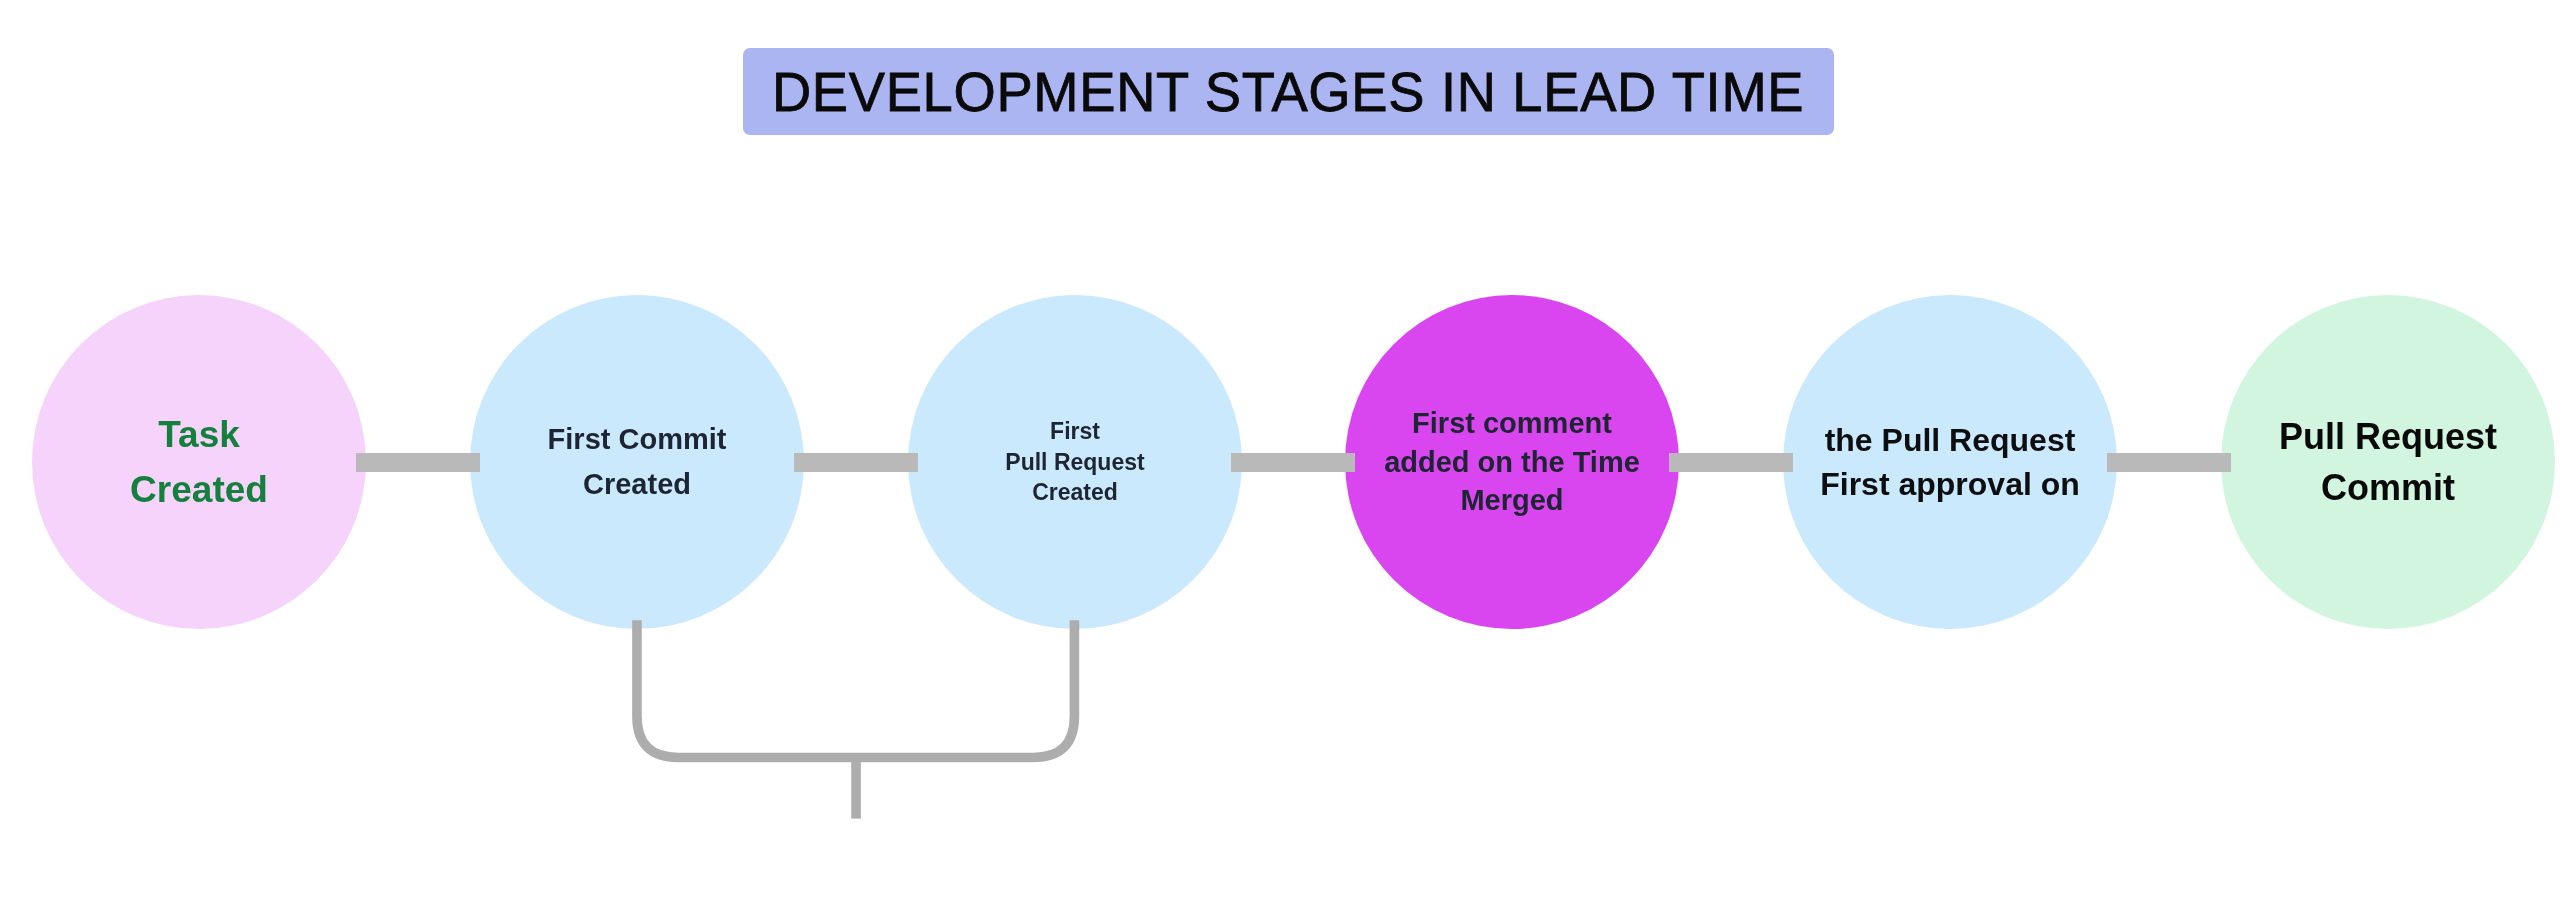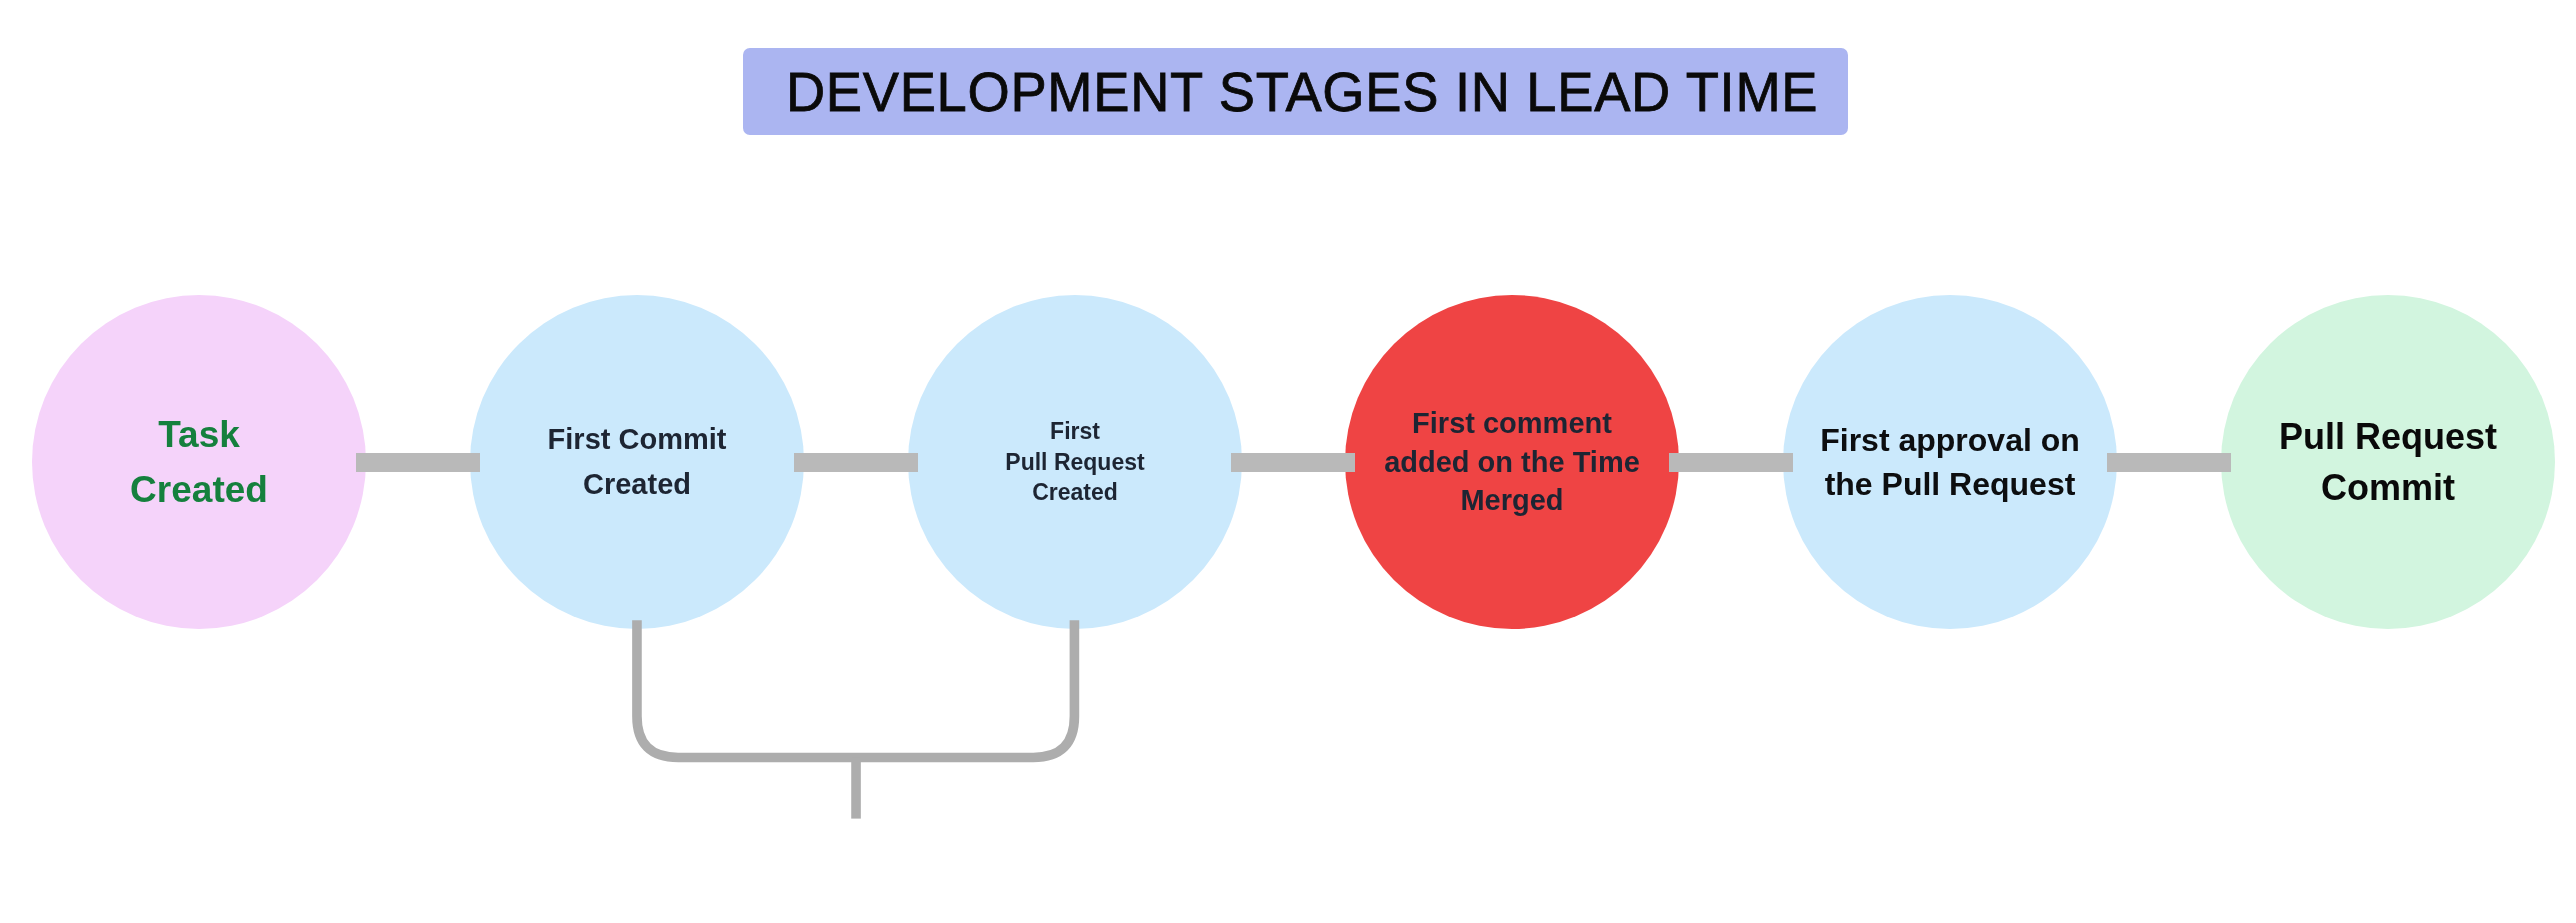--- a/index.html
+++ b/index.html
@@ -61,46 +61,46 @@
     white-space:nowrap;
     transform:scaleX(0.88);
     letter-spacing:-0.7px;
   }
 </style>
 </head>
 <body style="background: rgb(255, 255, 255);">
 
 <div class="canvas">
 
-  <div class="title-box" id="title-box" style="background: rgb(171, 181, 241); padding-left: 14px;">
+  <div class="title-box" id="title-box" style="background: rgb(171, 181, 241);">
     <span class="title-text" style="color: rgb(10, 10, 10);">DEVELOPMENT STAGES IN LEAD TIME</span>
   </div>
 
   <div id="stages-layer">
       <div class="stage" style="left: 32px; top: 295px; height: 334px; width: 334px; background: rgb(245, 211, 250); color: #15803d; font-size: 37px; line-height: 1.5;">
         <div class="line">Task</div>
         <div class="line">Created</div>
       </div>
       <div class="stage" style="left: 470px; top: 295px; height: 334px; width: 334px; background: rgb(203, 233, 252); color: rgb(29, 37, 51); font-size: 29px; line-height: 1.33; gap: 6px;">
         <div class="line">First Commit</div>
         <div class="line">Created</div>
       </div>
       <div class="stage" style="left: 908px; top: 295px; height: 334px; width: 334px; background: rgb(203, 233, 252); color: rgb(29, 37, 51); font-size: 23px; line-height: 1.33;">
         <div class="line">First</div>
         <div class="line">Pull Request</div>
         <div class="line">Created</div>
       </div>
-      <div class="stage" style="left: 1345px; top: 295px; height: 334px; width: 334px; background: #ef4444; color: rgb(29, 37, 51); font-size: 29px; line-height: 1.33;">
+      <div class="stage" style="left: 1345px; top: 295px; height: 334px; width: 334px; background: #d946ef; color: rgb(29, 37, 51); font-size: 29px; line-height: 1.33;">
         <div class="line">First comment</div>
         <div class="line">added on the Time</div>
         <div class="line">Merged</div>
       </div>
       <div class="stage" style="left: 1783px; top: 295px; height: 334px; width: 334px; background: rgb(203, 233, 252); color: rgb(13, 14, 16); font-size: 32px; line-height: 1.38;">
+        <div class="line">the Pull Request</div>
         <div class="line">First approval on</div>
-        <div class="line">the Pull Request</div>
       </div>
       <div class="stage" style="left: 2221px; top: 295px; height: 334px; width: 334px; background: rgb(210, 245, 223); color: rgb(10, 10, 10); font-size: 36px; line-height: 1.42;">
         <div class="line">Pull Request</div>
         <div class="line">Commit</div>
       </div>
     </div>
   <div id="bars-layer">
       <div class="bar" style="left: 356px; width: 124px; top: 453px; background: rgb(185, 185, 185);"></div>
       <div class="bar" style="left: 794px; width: 124px; top: 453px; background: rgb(185, 185, 185);"></div>
       <div class="bar" style="left: 1231px; width: 124px; top: 453px; background: rgb(185, 185, 185);"></div>

